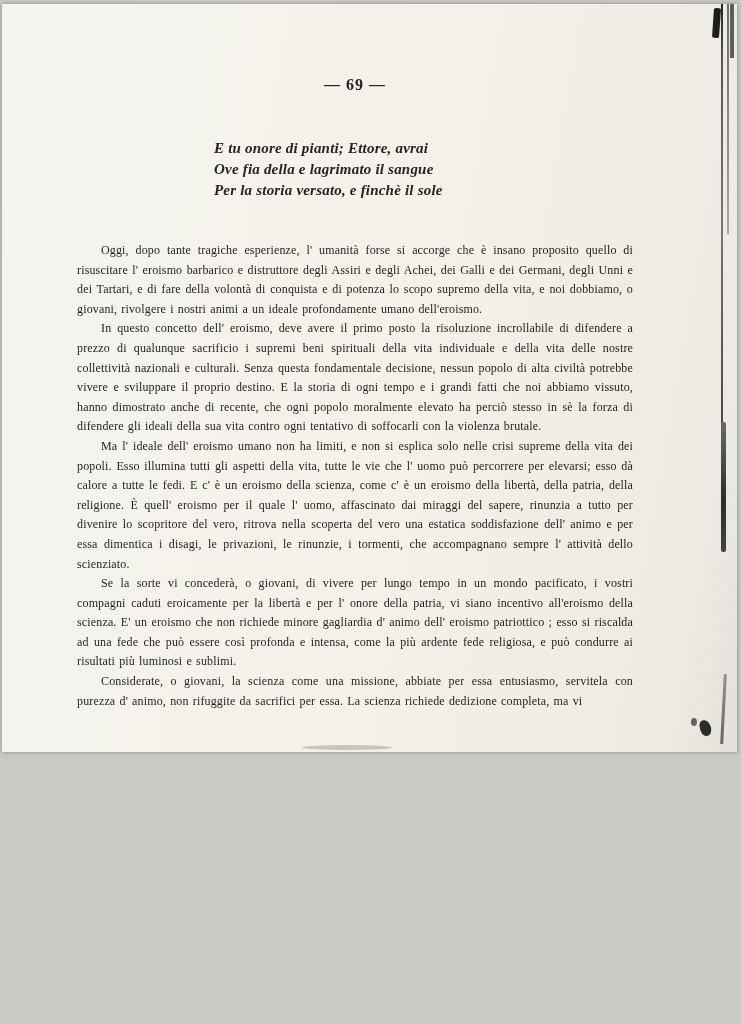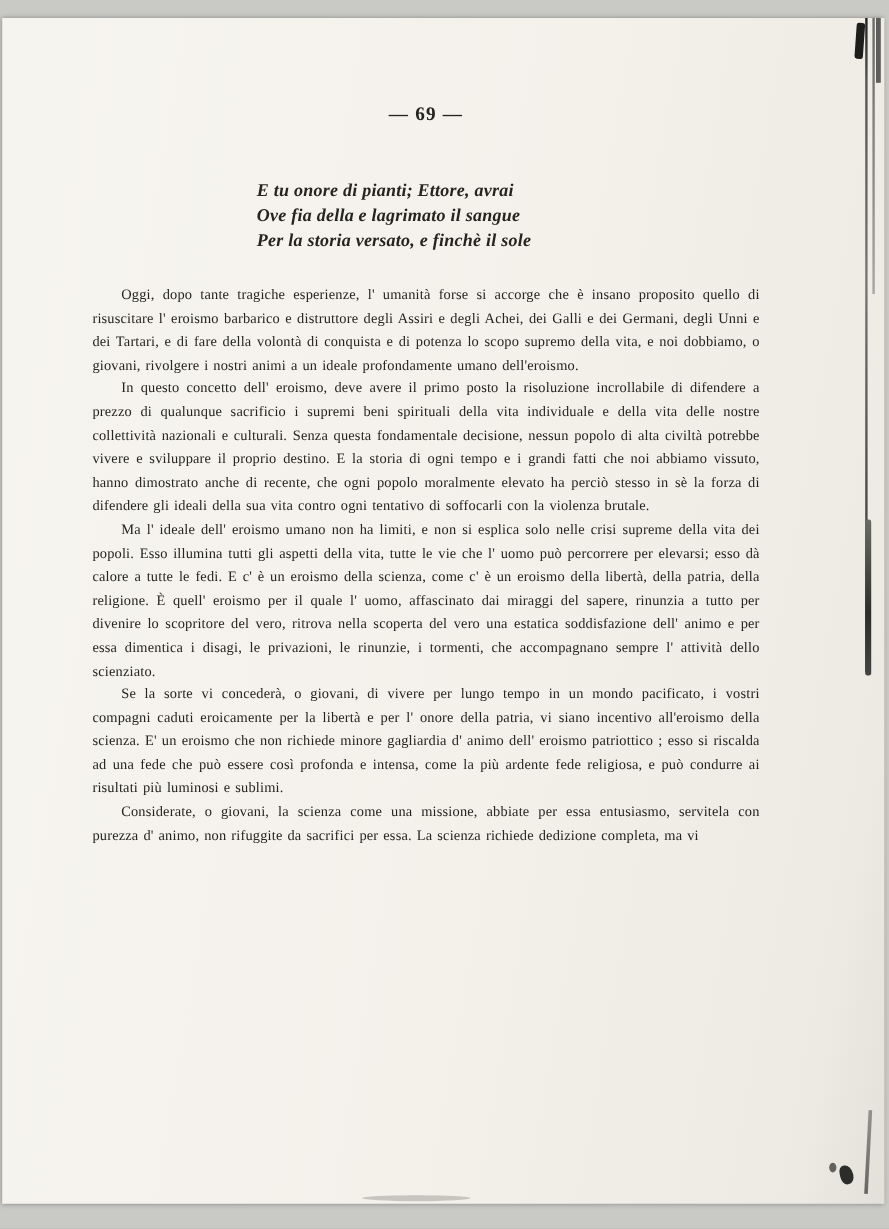--- a/index.html
+++ b/index.html
@@ -11,43 +11,43 @@
   .scan-canvas {
     position: relative;
     width: 741px;
     height: 1024px;
     background: #c9c9c5;
     overflow: hidden;
   }
   .page {
     position: absolute;
     left: 2px;
-    top: 15px;
+    top: 4px;
     width: 735px;
-    height: 988px;
+    height: 748px;
     background: linear-gradient(100deg, #f6f4ee 0%, #f3f1ea 55%, #eceae2 92%, #e2e0d8 100%);
     box-shadow: 0 0 4px rgba(0,0,0,0.35);
   }
   .text-block {
     position: absolute;
     left: 75px;
     top: 72px;
     width: 556px;
     color: #262420;
   }
   .page-number {
     text-align: center;
     font-size: 16px;
     font-weight: bold;
     letter-spacing: 1px;
     margin-bottom: 44px;
   }
   .epigraph {
     margin-left: 137px;
-    margin-bottom: 24px;
+    margin-bottom: 40px;
     font-style: italic;
     font-weight: bold;
     font-size: 15px;
     line-height: 21px;
     letter-spacing: 0.2px;
   }
   .body-text p {
     margin: 0;
     text-indent: 24px;
     text-align: justify;

